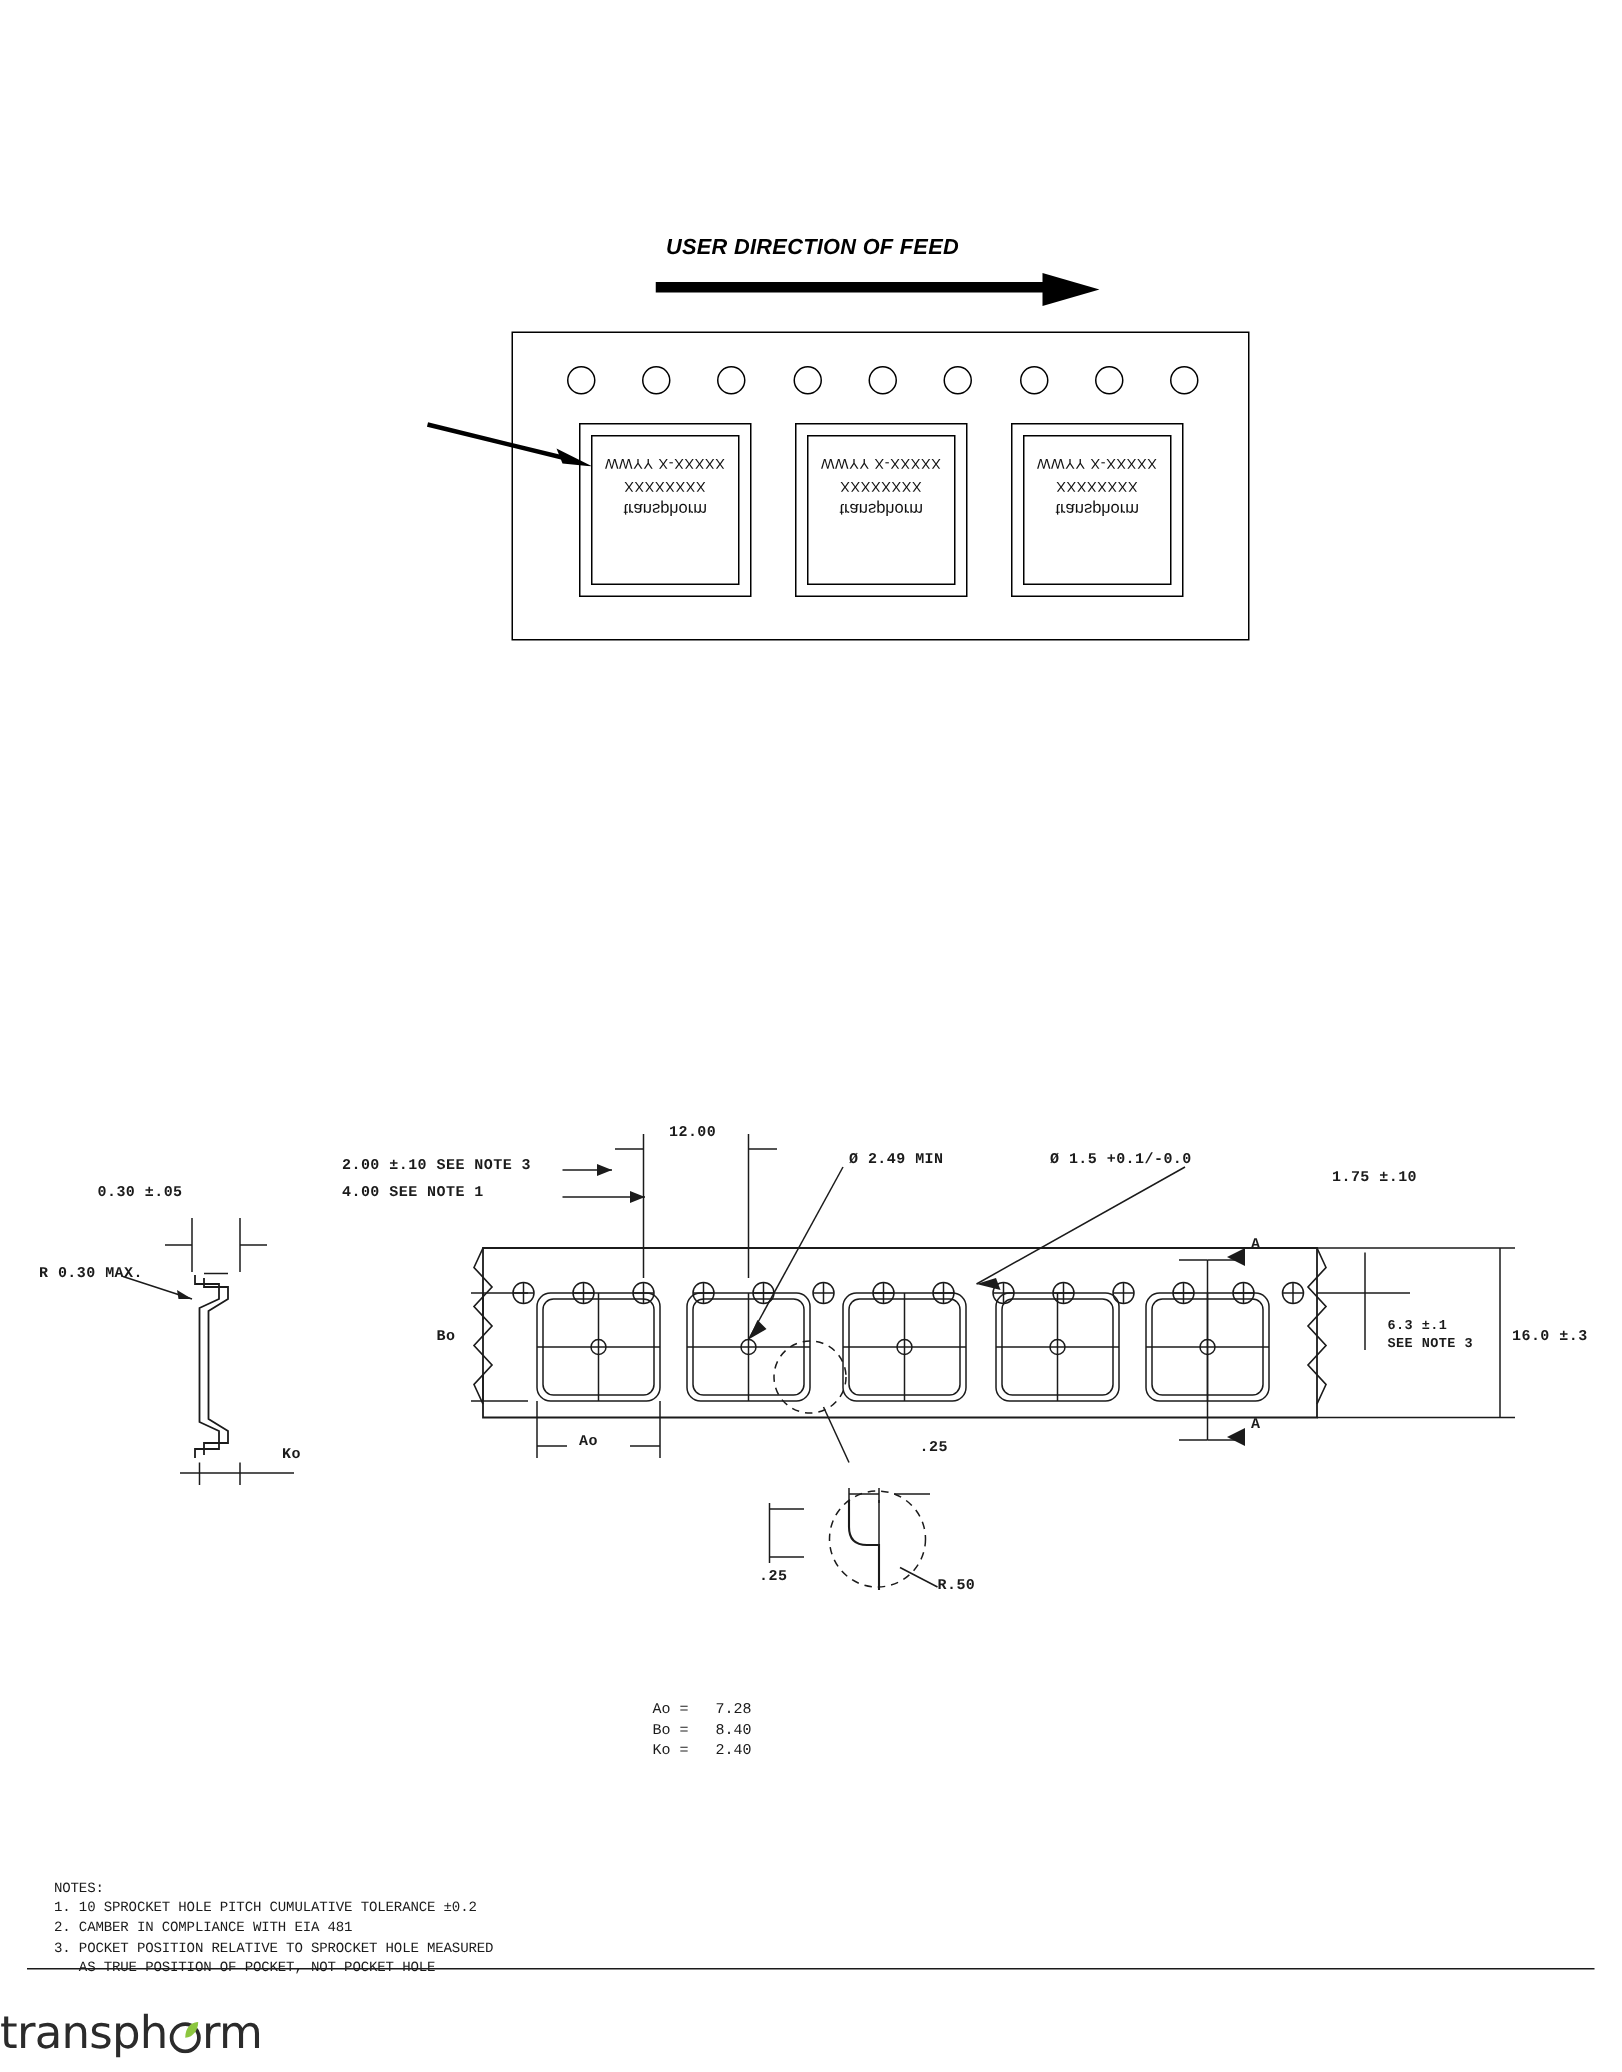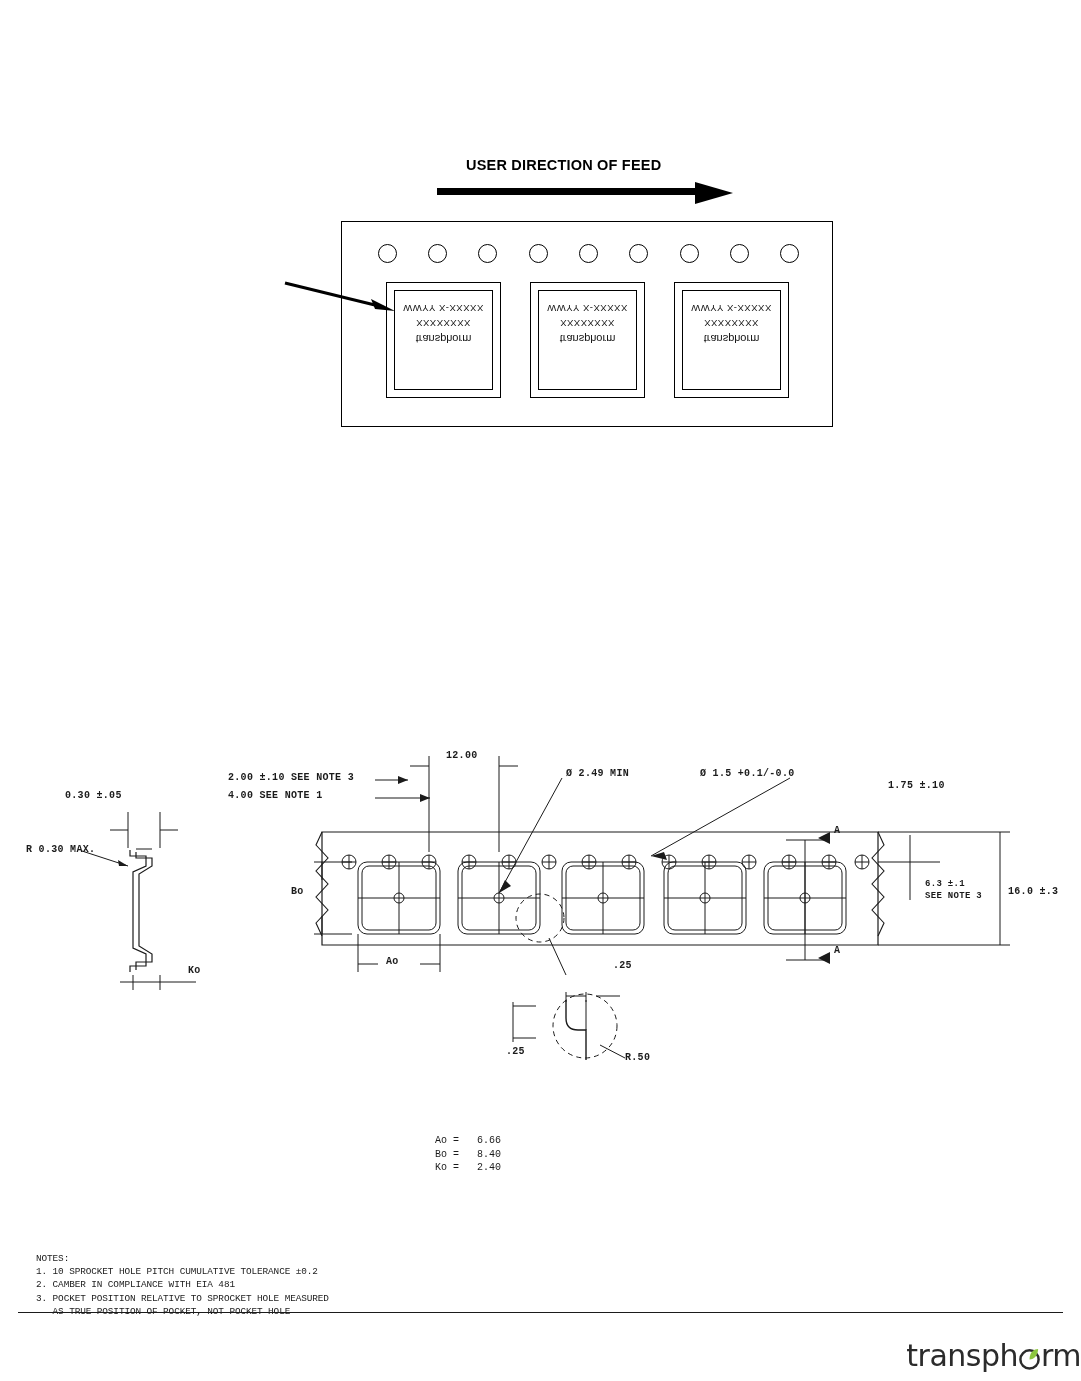--- a/index.html
+++ b/index.html
@@ -16,26 +16,27 @@
     overflow: hidden;
   }
   .page {
     position: absolute;
     inset: 0;
   }
 
   
   .feed-title {
     position: absolute;
-    left: 466px;
+    left: 444px;
     top: 157px;
     font-size: 14.5px;
     font-weight: bold;
     letter-spacing: 0.2px;
     white-space: nowrap;
+    font-style: italic;
   }
   .feed-arrow {
     position: absolute;
     left: 437px;
     top: 182px;
     width: 296px;
     height: 22px;
   }
   .tape-box {
     position: absolute;
@@ -158,21 +159,21 @@
     top: 1312px;
     width: 1045px;
     height: 1px;
     background: #1b1b1b;
   }
   .logo {
     position: absolute;
     left: 0;
     right: 0;
     top: 1338px;
-    text-align: right;
+    text-align: left;
     font-size: 30px;
     letter-spacing: -0.5px;
     color: #2b2b2b;
     font-family: "DejaVu Sans", sans-serif;
   }
   .logo .leaf {
     display: inline-block;
     position: relative;
     width: 23px;
     height: 23px;
@@ -422,21 +423,21 @@
   <div class="dim-label mono" style="left:1008px; top:886px">16.0 ±.3</div>
   <div class="dim-label mono" style="left:834px; top:825px; font-weight:bold">A</div>
   <div class="dim-label mono" style="left:834px; top:945px; font-weight:bold">A</div>
   <div class="dim-label mono" style="left:291px; top:886px">Bo</div>
   <div class="dim-label mono" style="left:386px; top:956px">Ao</div>
 
   <div class="dim-label mono" style="left:613px; top:960px">.25</div>
   <div class="dim-label mono" style="left:506px; top:1046px">.25</div>
   <div class="dim-label mono" style="left:625px; top:1052px">R.50</div>
 
-  <div class="dims-table">Ao =   6.66
+  <div class="dims-table">Ao =   7.28
 Bo =   8.40
 Ko =   2.40</div>
   <div class="notes">NOTES:
 1. 10 SPROCKET HOLE PITCH CUMULATIVE TOLERANCE ±0.2
 2. CAMBER IN COMPLIANCE WITH EIA 481
 3. POCKET POSITION RELATIVE TO SPROCKET HOLE MEASURED
    AS TRUE POSITION OF POCKET, NOT POCKET HOLE</div>
 
   <div class="footer-rule"></div>
   <div class="logo">

